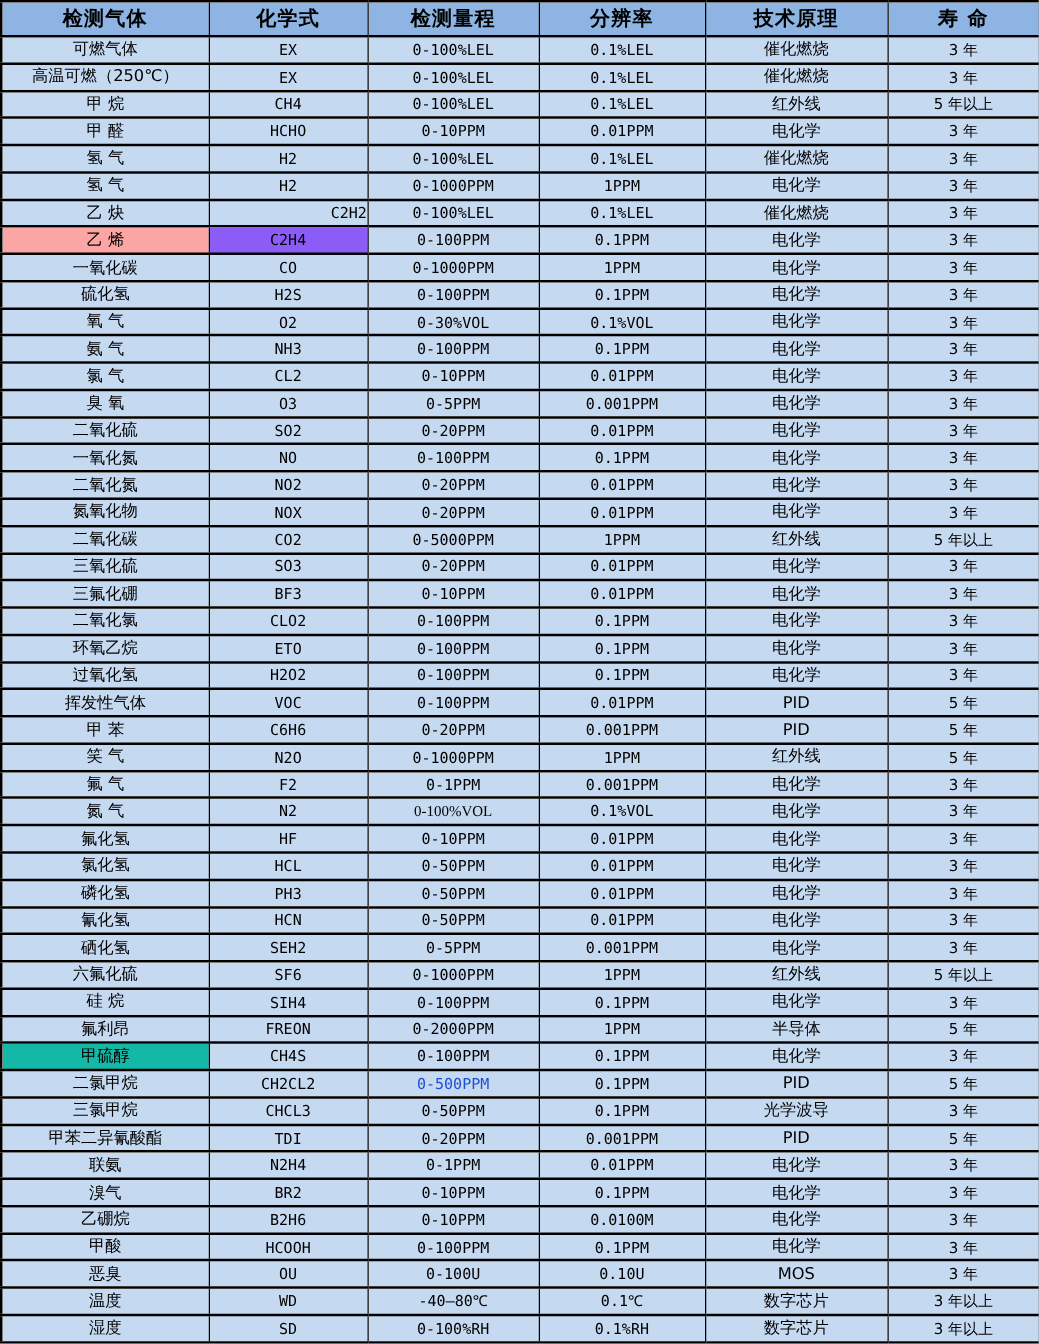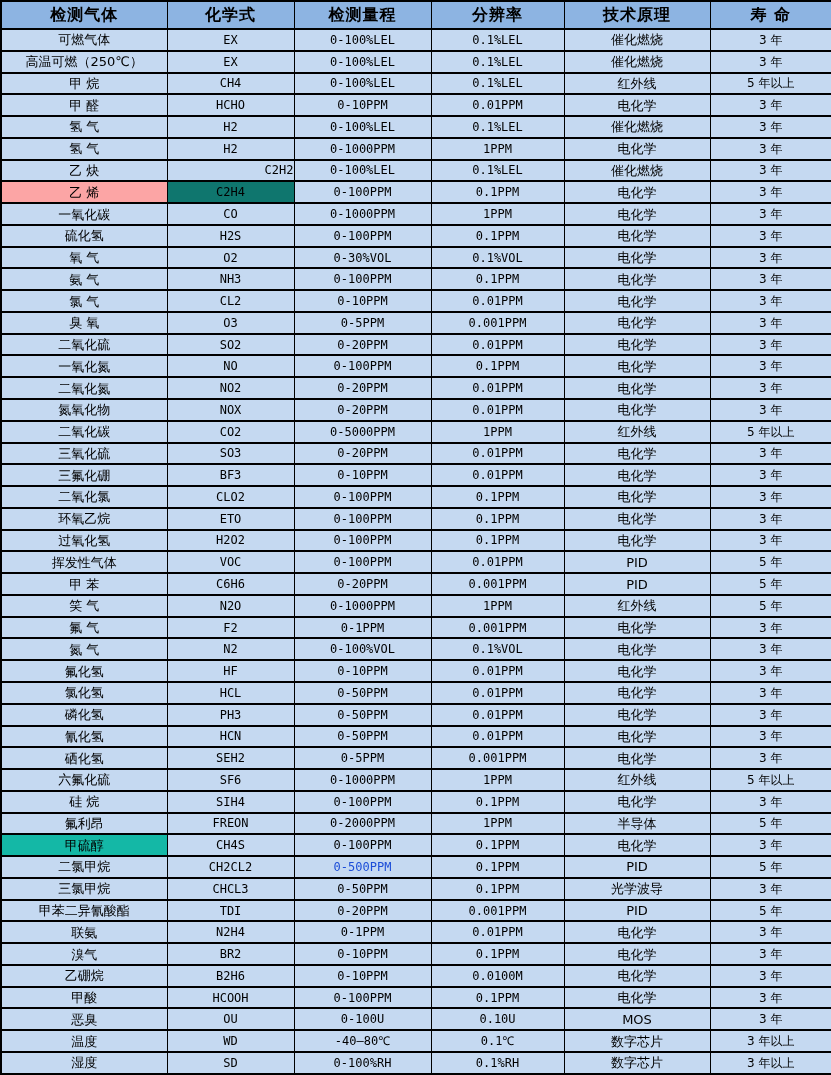--- a/index.html
+++ b/index.html
@@ -138,21 +138,21 @@
       <tr>
         <td class="c0" style="background: rgb(197, 217, 241); color: rgb(0, 0, 0);">乙 炔</td>
         <td class="c1" style="background: rgb(197, 217, 241); color: rgb(0, 0, 0); text-align: right;">C2H2</td>
         <td class="c2" style="background: rgb(197, 217, 241); color: rgb(0, 0, 0);">0-100%LEL</td>
         <td class="c3" style="background: rgb(197, 217, 241); color: rgb(0, 0, 0);">0.1%LEL</td>
         <td class="c4" style="background: rgb(197, 217, 241); color: rgb(0, 0, 0);">催化燃烧</td>
         <td class="c5" style="background: rgb(197, 217, 241); color: rgb(0, 0, 0);">3 年</td>
       </tr>
       <tr>
         <td class="c0" style="background: #fca5a5; color: rgb(0, 0, 0);">乙 烯</td>
-        <td class="c1" style="background: #0f766e; color: rgb(0, 0, 0); margin-left: 22px;">C2H4</td>
+        <td class="c1" style="background: #8b5cf6; color: rgb(0, 0, 0); margin-left: 22px;">C2H4</td>
         <td class="c2" style="background: rgb(197, 217, 241); color: rgb(0, 0, 0);">0-100PPM</td>
         <td class="c3" style="background: rgb(197, 217, 241); color: rgb(0, 0, 0);">0.1PPM</td>
         <td class="c4" style="background: rgb(197, 217, 241); color: rgb(0, 0, 0);">电化学</td>
         <td class="c5" style="background: rgb(197, 217, 241); color: rgb(0, 0, 0);">3 年</td>
       </tr>
       <tr>
         <td class="c0" style="background: rgb(197, 217, 241); color: rgb(0, 0, 0);">一氧化碳</td>
         <td class="c1" style="background: rgb(197, 217, 241); color: rgb(0, 0, 0);">CO</td>
         <td class="c2" style="background: rgb(197, 217, 241); color: rgb(0, 0, 0);">0-1000PPM</td>
         <td class="c3" style="background: rgb(197, 217, 241); color: rgb(0, 0, 0);">1PPM</td>
@@ -307,21 +307,21 @@
         <td class="c0" style="background: rgb(197, 217, 241); color: rgb(0, 0, 0);">氟 气</td>
         <td class="c1" style="background: rgb(197, 217, 241); color: rgb(0, 0, 0);">F2</td>
         <td class="c2" style="background: rgb(197, 217, 241); color: rgb(0, 0, 0);">0-1PPM</td>
         <td class="c3" style="background: rgb(197, 217, 241); color: rgb(0, 0, 0);">0.001PPM</td>
         <td class="c4" style="background: rgb(197, 217, 241); color: rgb(0, 0, 0);">电化学</td>
         <td class="c5" style="background: rgb(197, 217, 241); color: rgb(0, 0, 0);">3 年</td>
       </tr>
       <tr>
         <td class="c0" style="background: rgb(197, 217, 241); color: rgb(0, 0, 0);">氮 气</td>
         <td class="c1" style="background: rgb(197, 217, 241); color: rgb(0, 0, 0);">N2</td>
-        <td class="c2" style="background: rgb(197, 217, 241); color: rgb(0, 0, 0);">0-100%VOL</td>
+        <td class="c2" style="background: rgb(197, 217, 241); color: rgb(0, 0, 0); font-family: Liberation Serif, serif;">0-100%VOL</td>
         <td class="c3" style="background: rgb(197, 217, 241); color: rgb(0, 0, 0);">0.1%VOL</td>
         <td class="c4" style="background: rgb(197, 217, 241); color: rgb(0, 0, 0);">电化学</td>
         <td class="c5" style="background: rgb(197, 217, 241); color: rgb(0, 0, 0);">3 年</td>
       </tr>
       <tr>
         <td class="c0" style="background: rgb(197, 217, 241); color: rgb(0, 0, 0);">氟化氢</td>
         <td class="c1" style="background: rgb(197, 217, 241); color: rgb(0, 0, 0);">HF</td>
         <td class="c2" style="background: rgb(197, 217, 241); color: rgb(0, 0, 0);">0-10PPM</td>
         <td class="c3" style="background: rgb(197, 217, 241); color: rgb(0, 0, 0);">0.01PPM</td>
         <td class="c4" style="background: rgb(197, 217, 241); color: rgb(0, 0, 0);">电化学</td>

